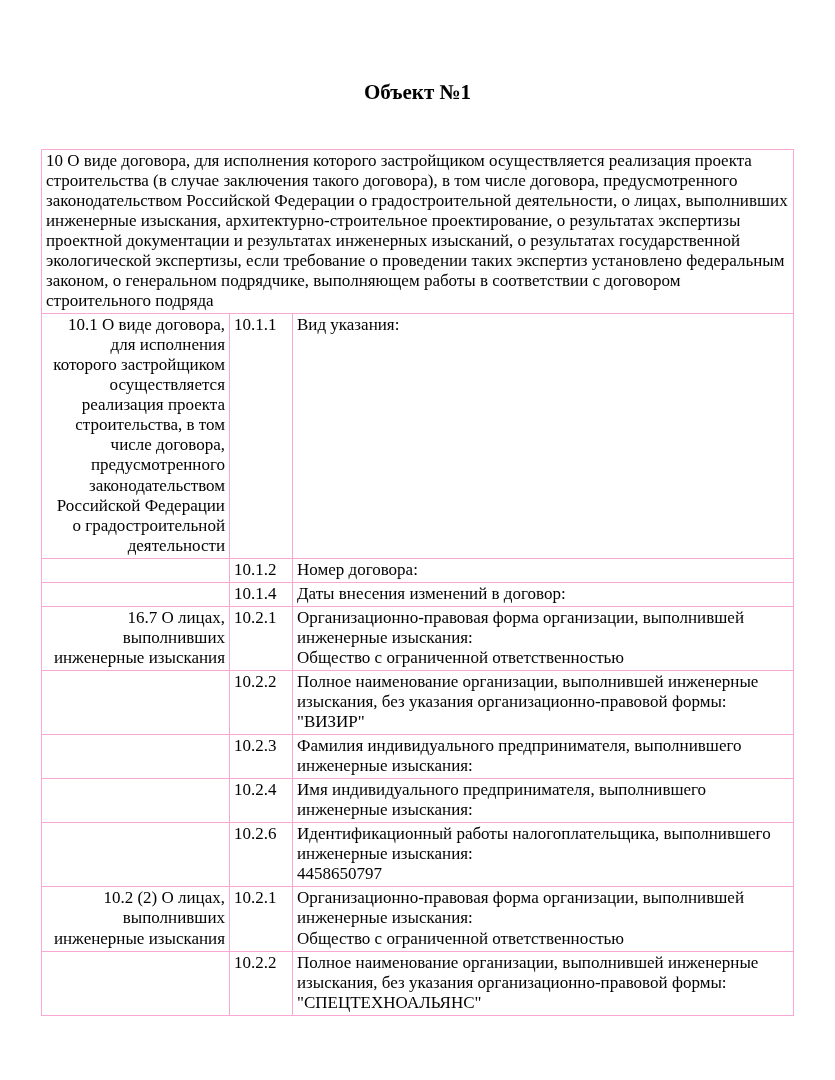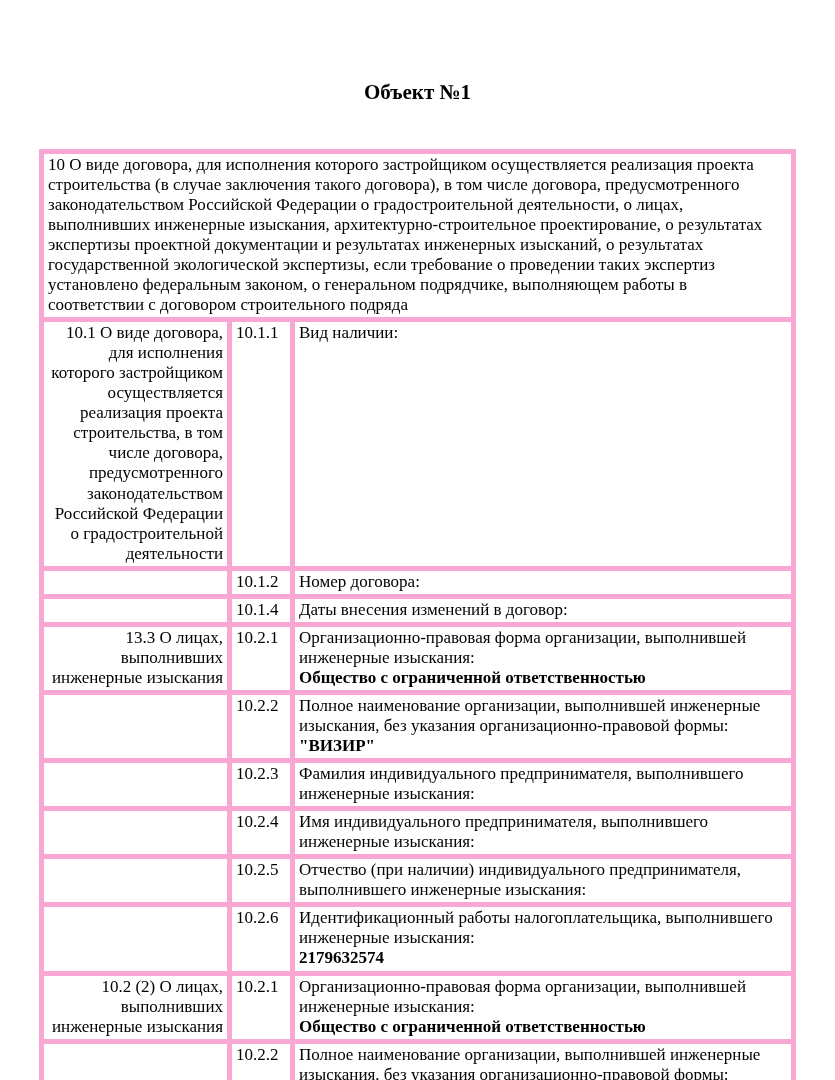--- a/index.html
+++ b/index.html
@@ -25,34 +25,34 @@
     padding-top: 80px;
     margin-bottom: 44px;
   }
   table.doc-table {
     border-collapse: collapse;
     table-layout: fixed;
     width: 752px;
     margin: 0 auto;
   }
   table.doc-table td {
-    border: 5px solid #f9a8d4;
+    border: 1px solid #f9a8d4;
     padding: 1px 4px 2px 4px;
     vertical-align: top;
     word-wrap: break-word;
     hyphens: auto;
   }
   td.header-cell {
     text-align: left;
   }
   td.c1 { vertical-align: top; text-align: right; }
   td.c2 { vertical-align: middle; }
   td.c3 { vertical-align: middle; }
   .field-value {
-    font-weight: bold;
+    font-weight: normal;
   }
 </style>
 </head>
 <body>
 
 <div class="page">
   <div class="title">Объект №1</div>
 
   <table class="doc-table">
     <colgroup>
@@ -61,42 +61,42 @@
       <col style="width:501px">
     </colgroup>
     <tbody id="table-body">
       <tr>
         <td colspan="3" class="header-cell">10 О виде договора, для исполнения которого застройщиком осуществляется реализация проекта строительства (в случае заключения такого договора), в том числе договора, предусмотренного законодательством Российской Федерации о градостроительной деятельности, о лицах, выполнивших инженерные изыскания, архитектурно-строительное проектирование, о результатах экспертизы проектной документации и результатах инженерных изысканий, о результатах государственной экологической экспертизы, если требование о проведении таких экспертиз установлено федеральным законом, о генеральном подрядчике, выполняющем работы в соответствии с договором строительного подряда</td>
       </tr>
     <tr>
     <td class="c1">10.1 О виде договора, для исполнения которого застройщиком осуществляется реализация проекта строительства, в том числе договора, предусмотренного законодательством Российской Федерации о градостроительной деятельности</td>
     <td class="c2">10.1.1</td>
     <td class="c3">
-      <span class="field-label">Вид наличии:</span>
+      <span class="field-label">Вид указания:</span>
       
     </td>
   </tr>
         <tr>
     <td class="c1"></td>
     <td class="c2">10.1.2</td>
     <td class="c3">
       <span class="field-label">Номер договора:</span>
       
     </td>
   </tr>
         <tr>
     <td class="c1"></td>
     <td class="c2">10.1.4</td>
     <td class="c3">
       <span class="field-label">Даты внесения изменений в договор:</span>
       
     </td>
   </tr>
         <tr>
-    <td class="c1">13.3 О лицах, выполнивших инженерные изыскания</td>
+    <td class="c1">16.7 О лицах, выполнивших инженерные изыскания</td>
     <td class="c2">10.2.1</td>
     <td class="c3">
       <span class="field-label">Организационно-правовая форма организации, выполнившей инженерные изыскания:</span>
       <div class="field-value">Общество с ограниченной ответственностью</div>
     </td>
   </tr>
         <tr>
     <td class="c1"></td>
     <td class="c2">10.2.2</td>
     <td class="c3">
@@ -115,32 +115,24 @@
         <tr>
     <td class="c1"></td>
     <td class="c2">10.2.4</td>
     <td class="c3">
       <span class="field-label">Имя индивидуального предпринимателя, выполнившего инженерные изыскания:</span>
       
     </td>
   </tr>
         <tr>
     <td class="c1"></td>
-    <td class="c2">10.2.5</td>
-    <td class="c3">
-      <span class="field-label">Отчество (при наличии) индивидуального предпринимателя, выполнившего инженерные изыскания:</span>
-      
-    </td>
-  </tr>
-        <tr>
-    <td class="c1"></td>
     <td class="c2">10.2.6</td>
     <td class="c3">
       <span class="field-label">Идентификационный работы налогоплательщика, выполнившего инженерные изыскания:</span>
-      <div class="field-value">2179632574</div>
+      <div class="field-value">4458650797</div>
     </td>
   </tr>
         <tr>
     <td class="c1">10.2 (2) О лицах, выполнивших инженерные изыскания</td>
     <td class="c2">10.2.1</td>
     <td class="c3">
       <span class="field-label">Организационно-правовая форма организации, выполнившей инженерные изыскания:</span>
       <div class="field-value">Общество с ограниченной ответственностью</div>
     </td>
   </tr>

